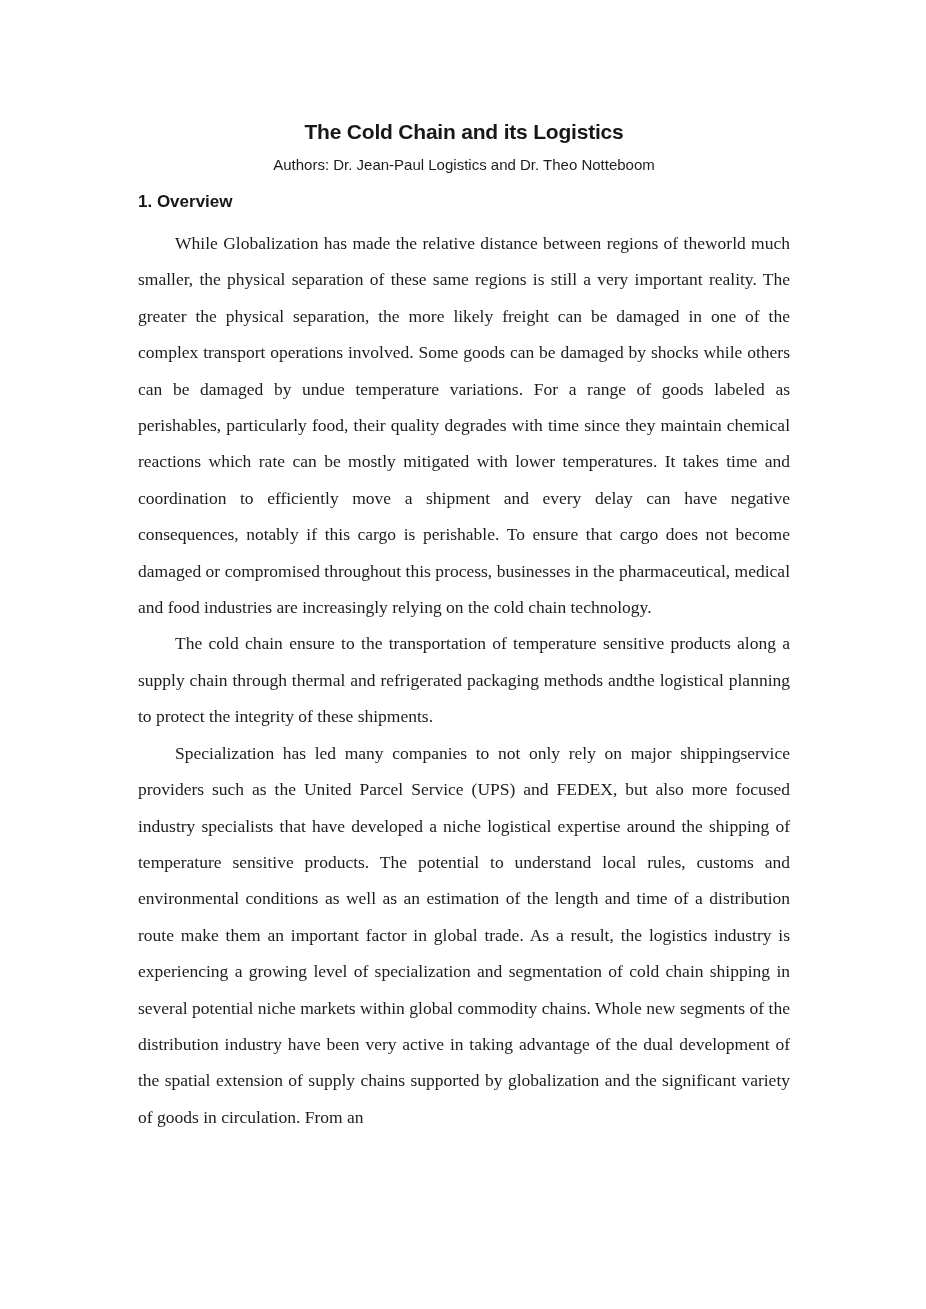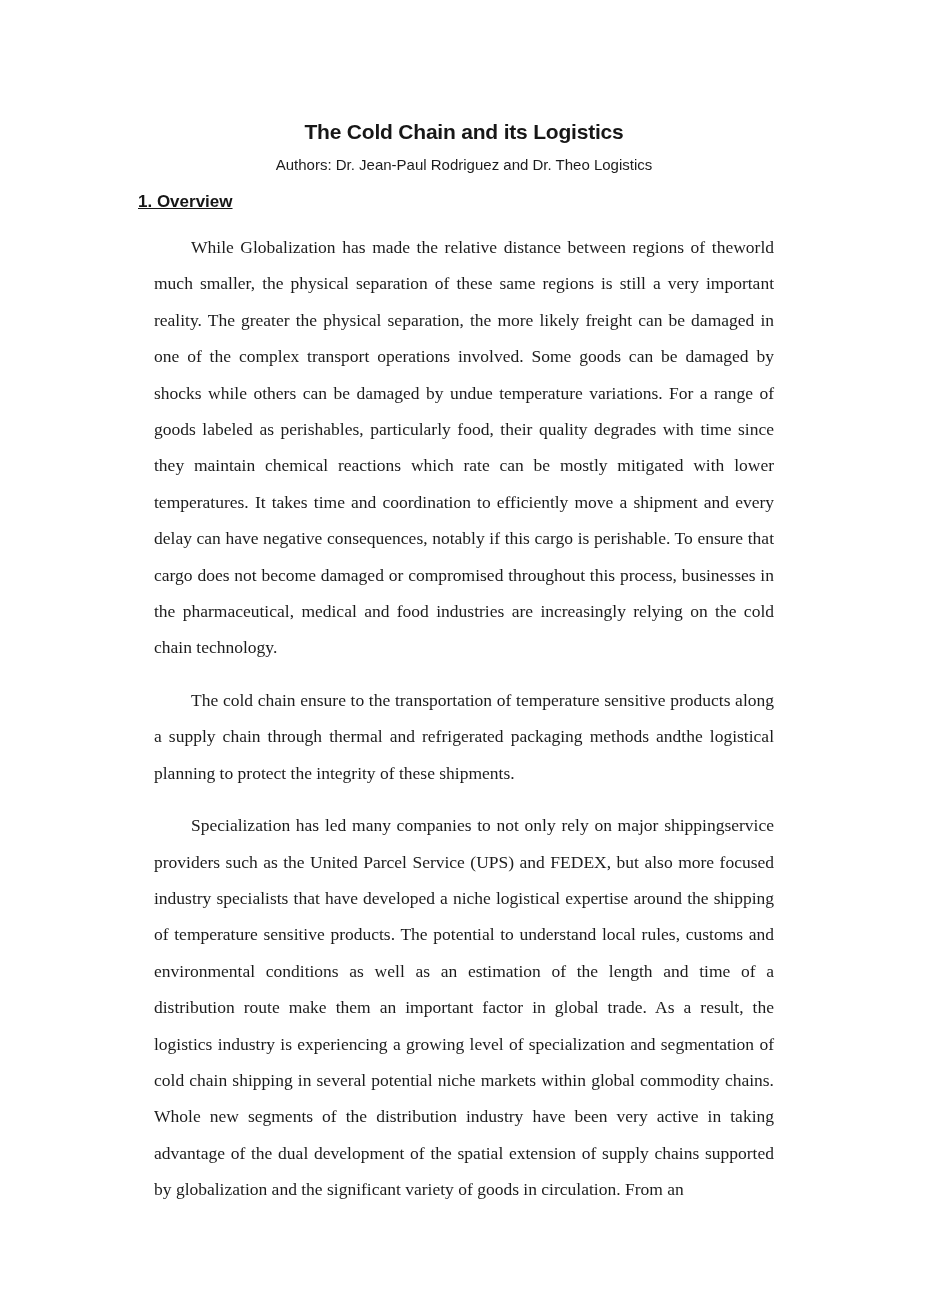--- a/index.html
+++ b/index.html
@@ -37,43 +37,42 @@
     color: #1c1c1c;
   }
   .section-heading {
     margin: 15px 0 0 0;
     font-family: "Liberation Sans", "DejaVu Sans", sans-serif;
     font-weight: 700;
     font-size: 17px;
     line-height: 23px;
     text-align: left;
     color: #171717;
-    text-decoration: underline;
   }
   .body-text {
     margin-top: 12px;
   }
   .body-text p {
-    margin: 16px;
+    margin: 0;
     font-family: "Liberation Serif", "DejaVu Serif", serif;
     font-size: 17.5px;
     line-height: 36.4px;
     text-align: justify;
     text-justify: inter-word;
     text-indent: 37px;
     color: #1c1c1c;
   }
 </style>
 </head>
 <body>
 
 <div class="page">
   <h1 class="doc-title">The Cold Chain and its Logistics</h1>
 
-  <div class="doc-authors">Authors: Dr. Jean-Paul Rodriguez and Dr. Theo Logistics</div>
+  <div class="doc-authors">Authors: Dr. Jean-Paul Logistics and Dr. Theo Notteboom</div>
 
   <h2 class="section-heading">1. Overview</h2>
 
   <div class="body-text">
     <p>While Globalization has made the relative distance between regions of theworld much smaller, the physical separation of these same regions is still a very important reality. The greater the physical separation, the more likely freight can be damaged in one of the complex transport operations involved. Some goods can be damaged by shocks while others can be damaged by undue temperature variations. For a range of goods labeled as perishables, particularly food, their quality degrades with time since they maintain chemical reactions which rate can be mostly mitigated with lower temperatures. It takes time and coordination to efficiently move a shipment and every delay can have negative consequences, notably if this cargo is perishable. To ensure that cargo does not become damaged or compromised throughout this process, businesses in the pharmaceutical, medical and food industries are increasingly relying on the cold chain technology.</p>
     <p>The cold chain ensure to the transportation of temperature sensitive products along a supply chain through thermal and refrigerated packaging methods andthe logistical planning to protect the integrity of these shipments.</p>
     <p>Specialization has led many companies to not only rely on major shippingservice providers such as the United Parcel Service (UPS) and FEDEX, but also more focused industry specialists that have developed a niche logistical expertise around the shipping of temperature sensitive products. The potential to understand local rules, customs and environmental conditions as well as an estimation of the length and time of a distribution route make them an important factor in global trade. As a result, the logistics industry is experiencing a growing level of specialization and segmentation of cold chain shipping in several potential niche markets within global commodity chains. Whole new segments of the distribution industry have been very active in taking advantage of the dual development of the spatial extension of   supply chains supported by globalization and the significant variety of goods in circulation. From an</p>
   </div>
 </div>
 

